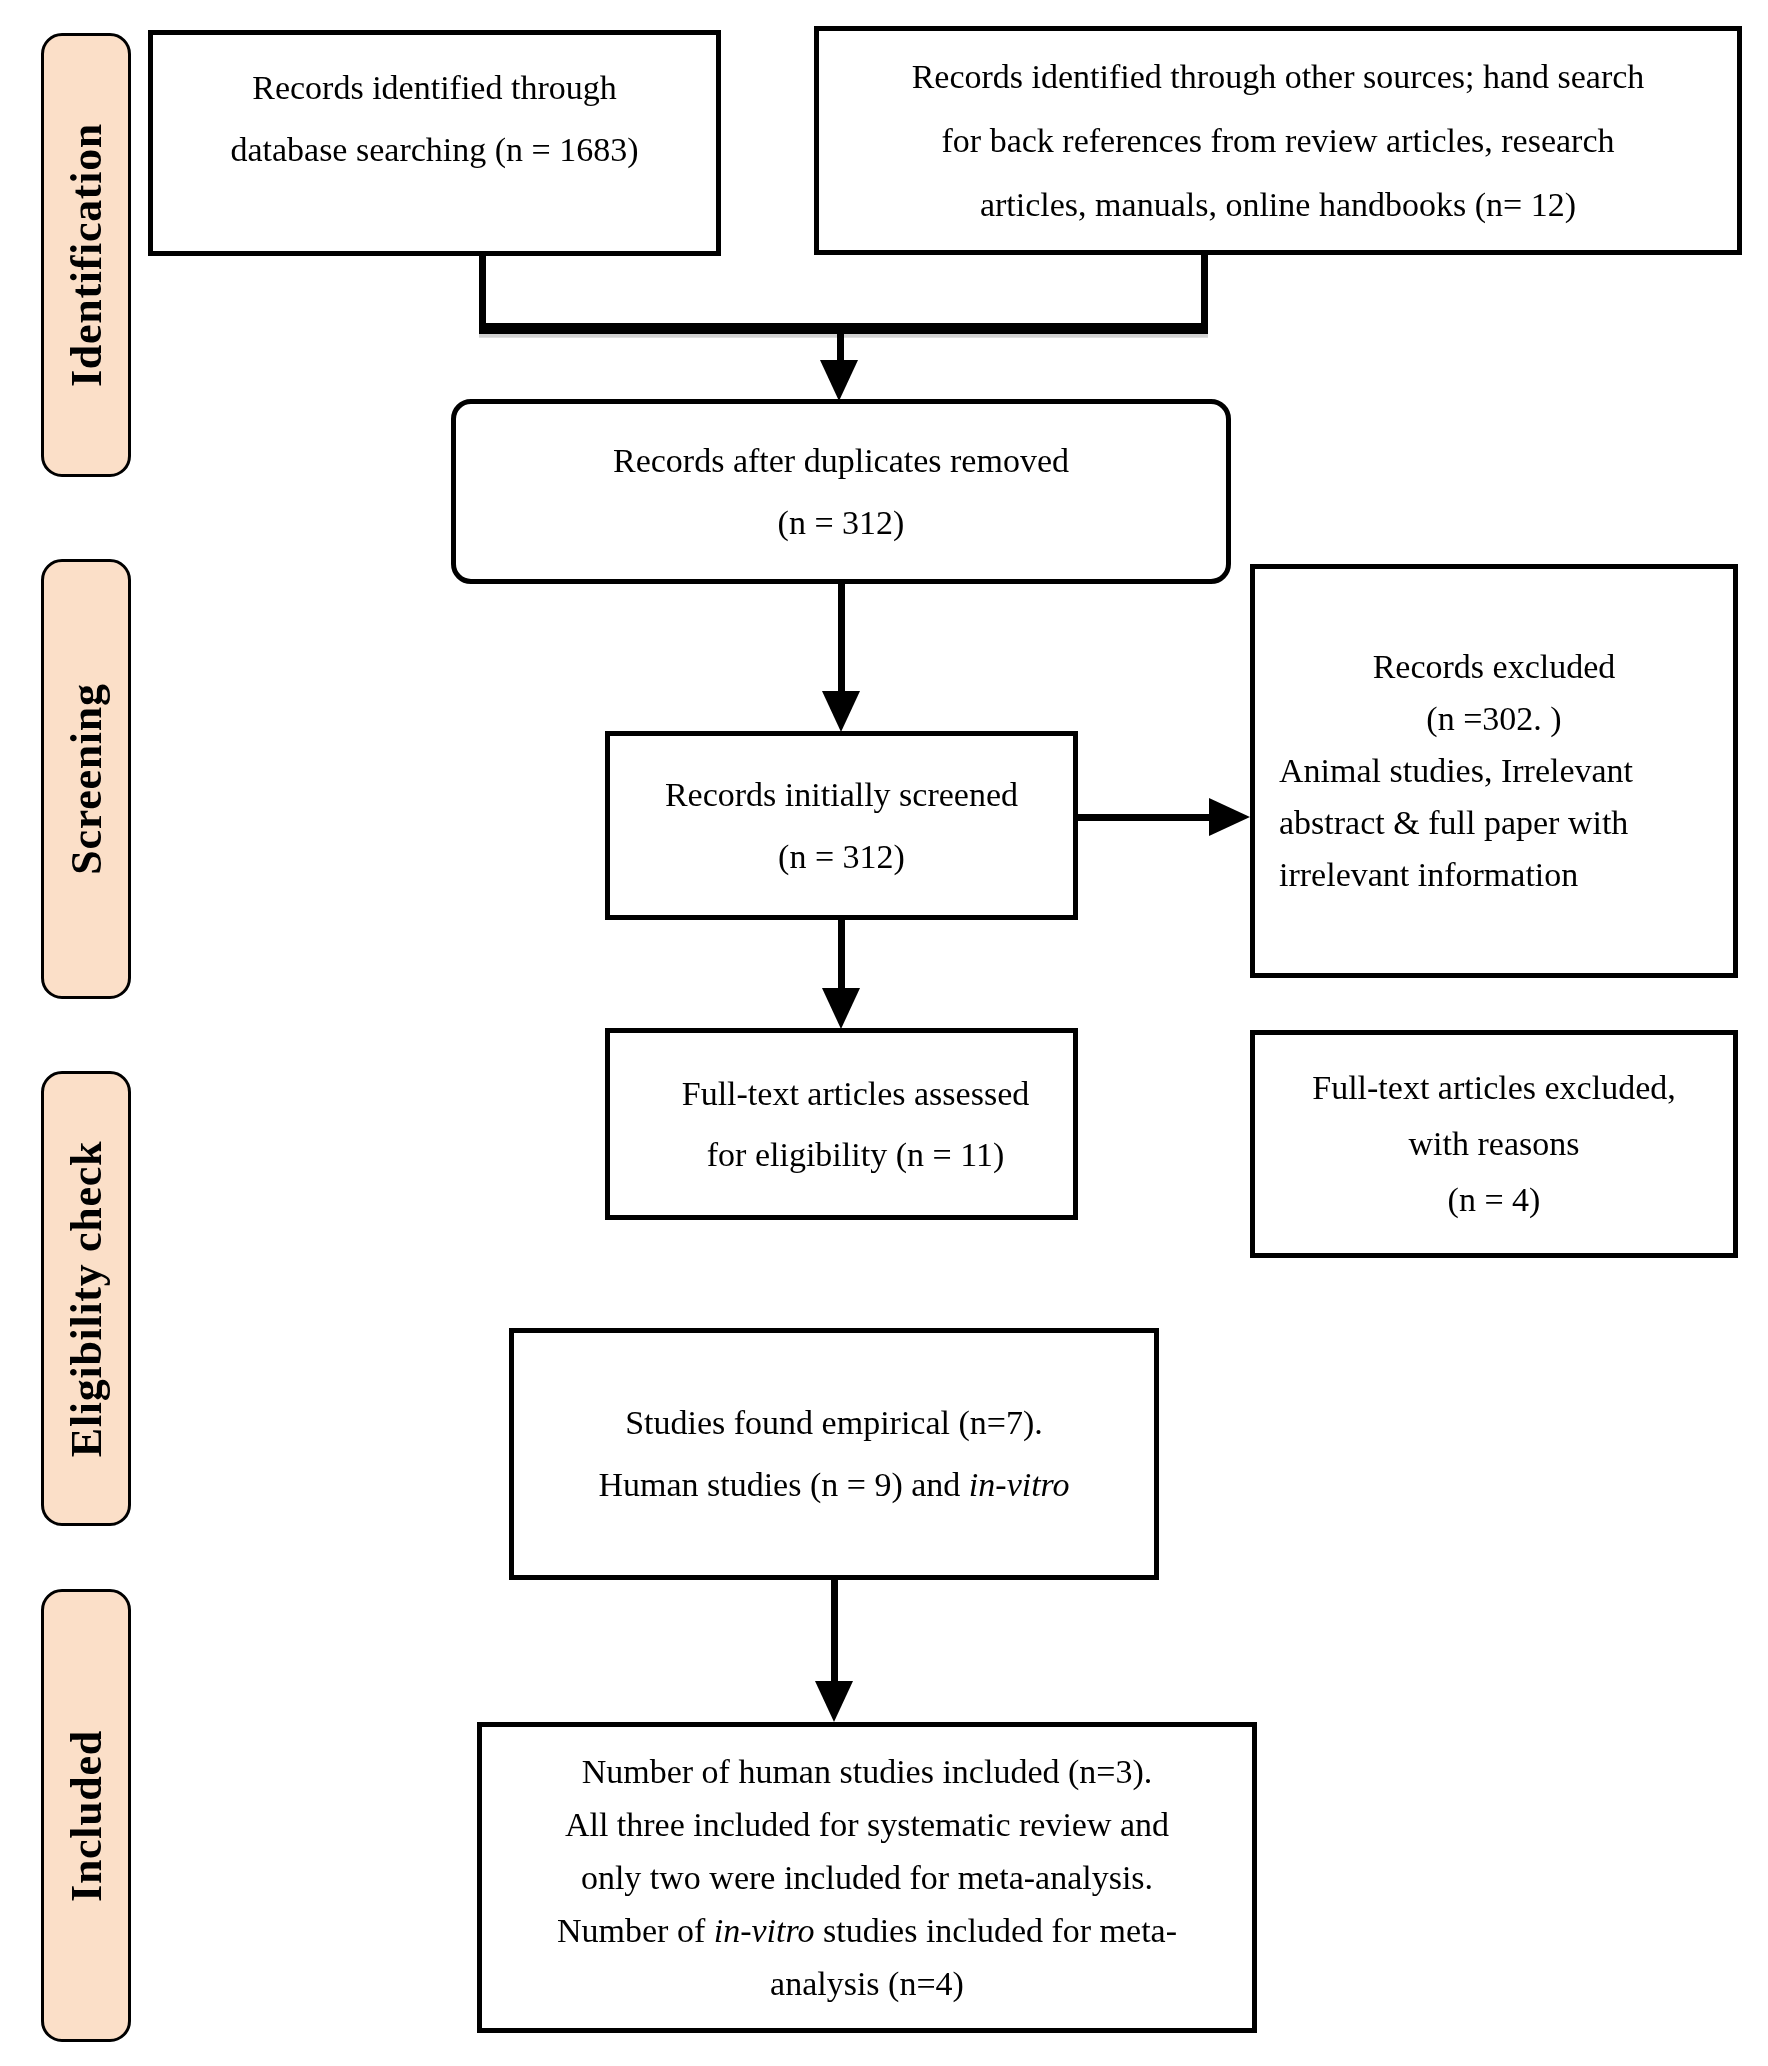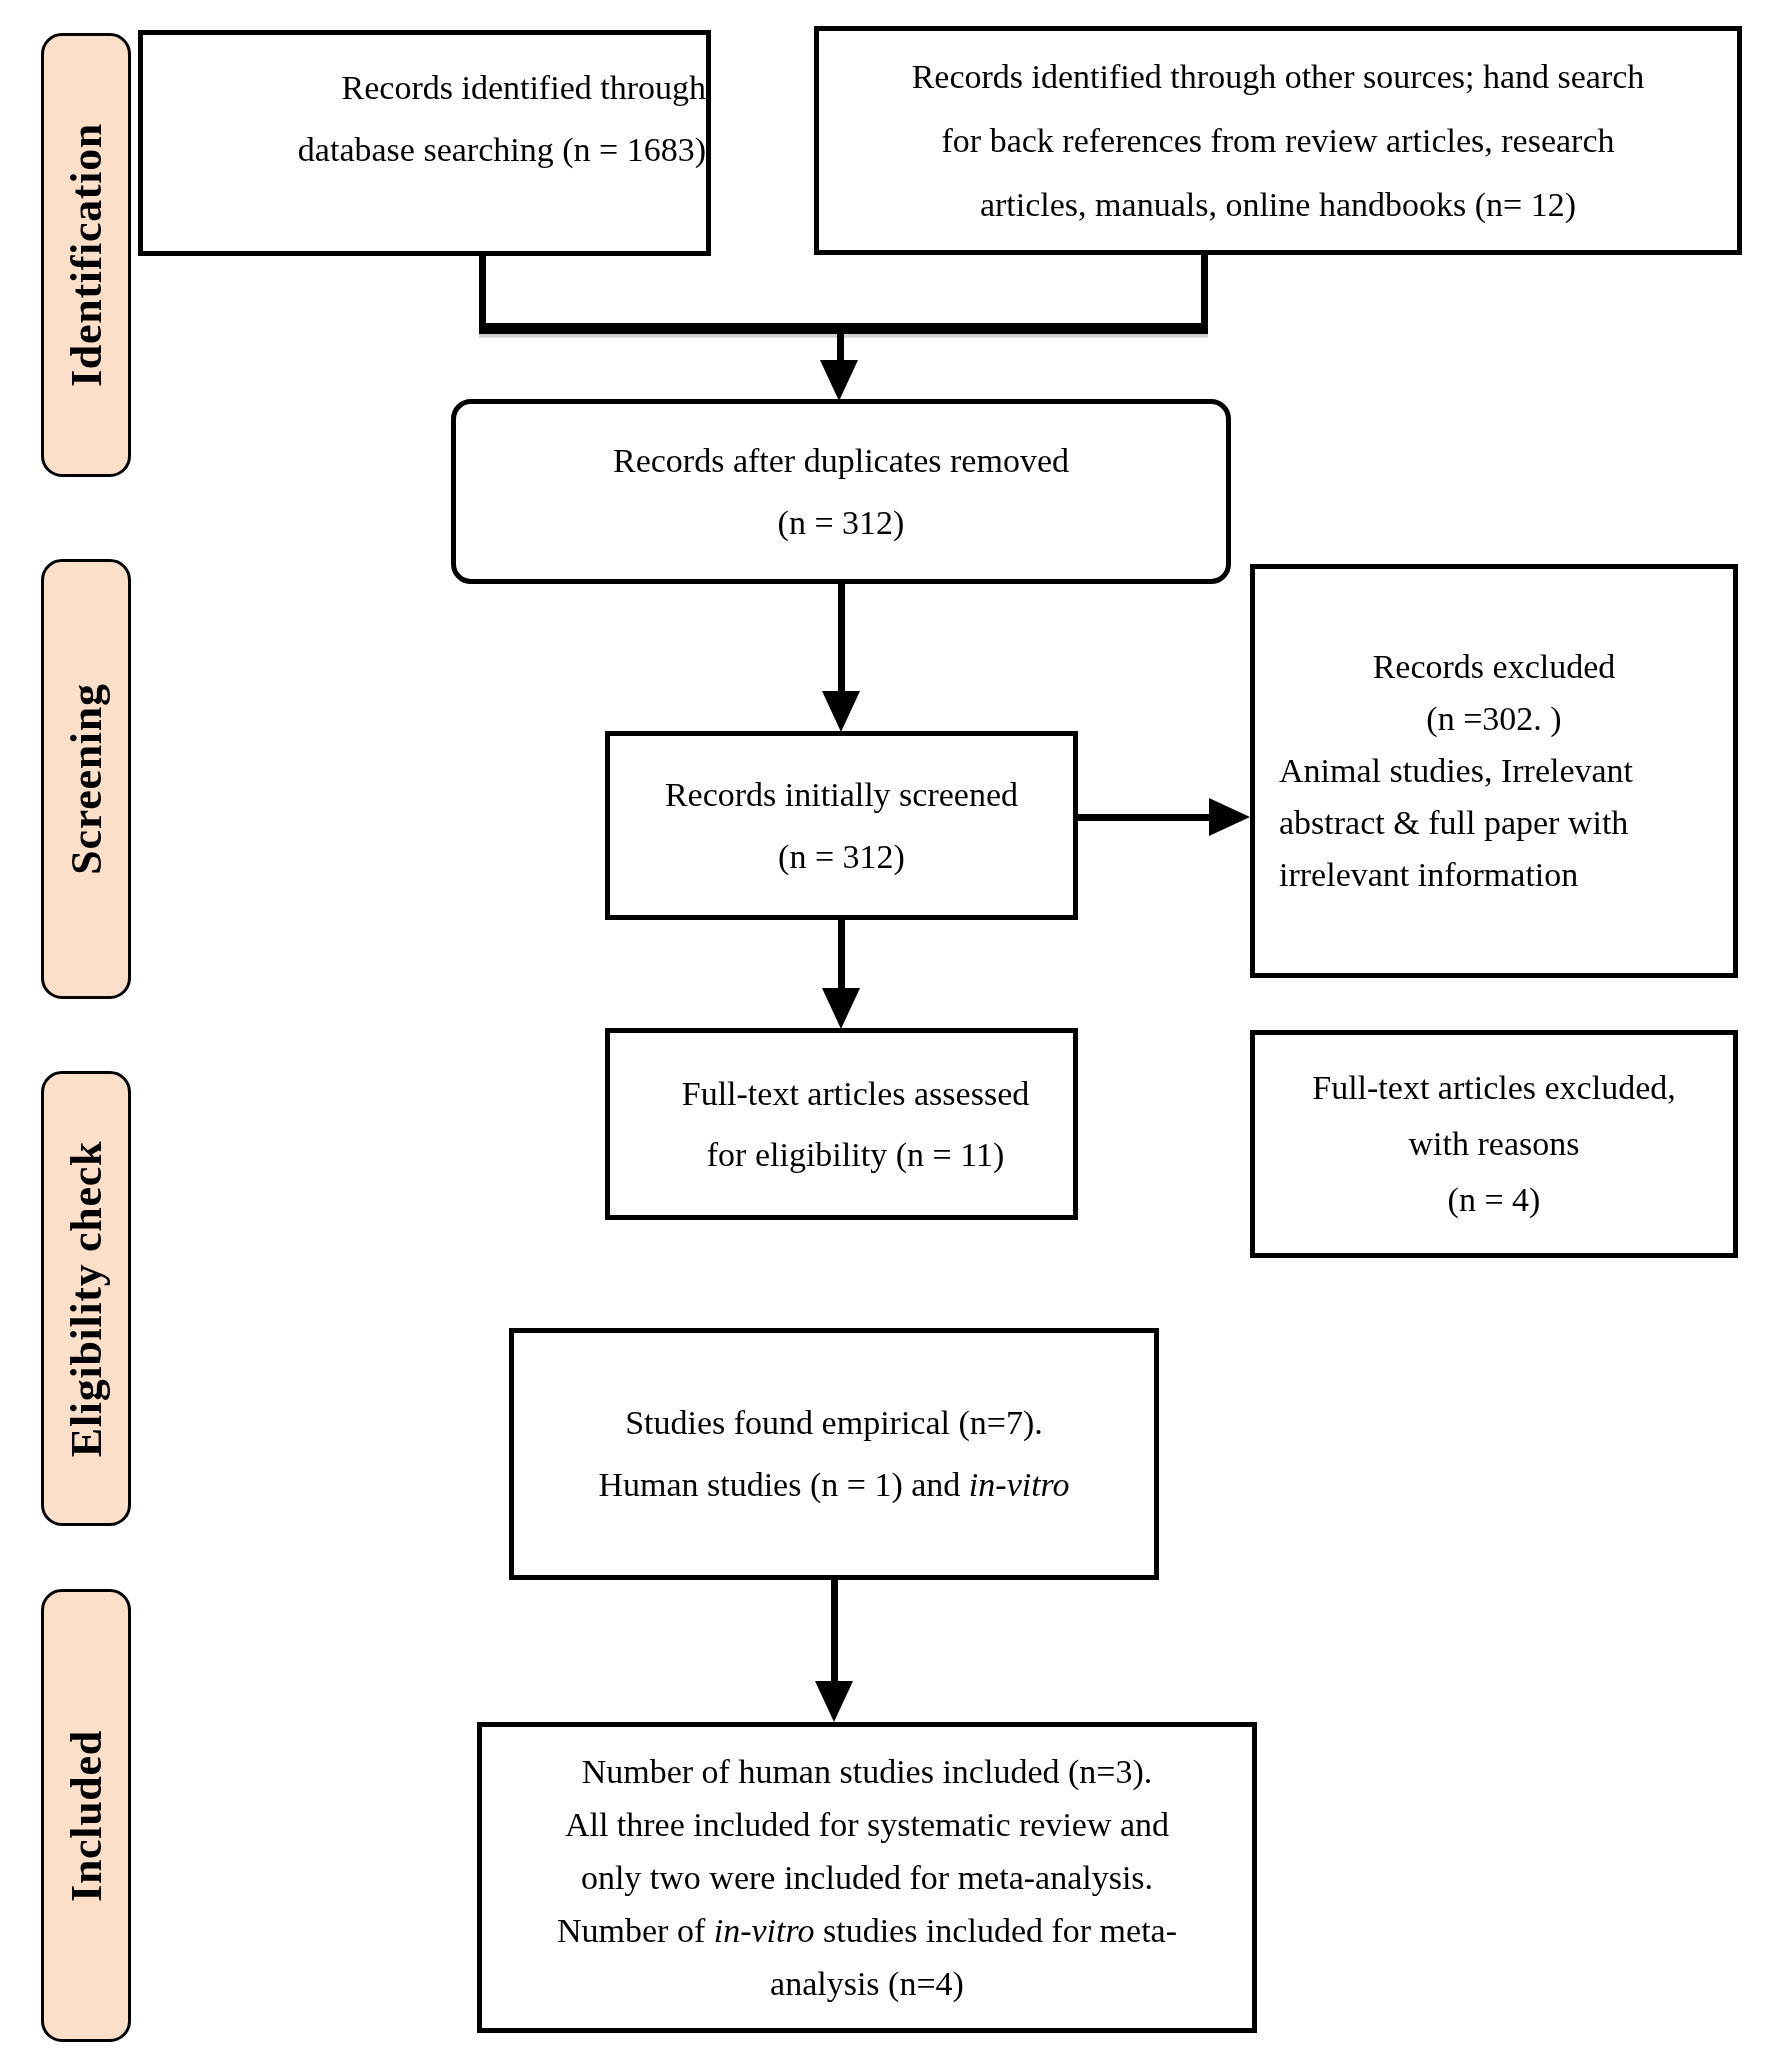--- a/index.html
+++ b/index.html
@@ -36,21 +36,21 @@
     box-sizing: border-box;
     display: flex; flex-direction: column;
     justify-content: center; align-items: center;
     text-align: center;
     font-size: 34px;
     line-height: 62px;
   }
   .fbox .ln { width: 100%; }
   .it { font-style: italic; }
 
-  #box-identified-db { left: 138px; top: 30px; width: 573px; height: 226px; justify-content: flex-start; padding-top: 22px; text-align: right; }
+  #box-identified-db { left: 148px; top: 30px; width: 573px; height: 226px; justify-content: flex-start; padding-top: 22px; }
   #box-identified-other { left: 814px; top: 26px; width: 928px; height: 229px; line-height: 64px; }
   #box-duplicates { left: 451px; top: 399px; width: 780px; height: 185px; border-radius: 20px; }
   #box-screened { left: 605px; top: 731px; width: 473px; height: 189px; align-items: center; }
   #box-excluded { left: 1250px; top: 564px; width: 488px; height: 414px; line-height: 52px; align-items: stretch; padding: 10px 24px; }
   #box-excluded .ln { text-align: left; }
   #box-excluded .ln.center { text-align: center; }
   #box-fulltext { left: 605px; top: 1028px; width: 473px; height: 192px; line-height: 61px; padding-left: 28px; }
   #box-ft-excluded { left: 1250px; top: 1030px; width: 488px; height: 228px; line-height: 56px; }
   #box-empirical { left: 509px; top: 1328px; width: 650px; height: 252px; }
   #box-included-final { left: 477px; top: 1722px; width: 780px; height: 311px; line-height: 53px; }
@@ -137,21 +137,21 @@
   </div>
 
   <div class="fbox" id="box-ft-excluded">
     <div class="ln">Full-text articles excluded,</div>
     <div class="ln">with reasons</div>
     <div class="ln">(n = 4)</div>
   </div>
 
   <div class="fbox" id="box-empirical">
     <div class="ln">Studies found empirical (n=7).</div>
-    <div class="ln"><span>Human studies (n = 1) and </span><span class="it">in-vitro</span></div>
+    <div class="ln"><span>Human studies (n = 9) and </span><span class="it">in-vitro</span></div>
   </div>
 
   <div class="fbox" id="box-included-final">
     <div class="ln">Number of human studies included (n=3).</div>
     <div class="ln">All three included for systematic review and</div>
     <div class="ln">only two were included for meta-analysis.</div>
     <div class="ln"><span>Number of </span><span class="it">in-vitro</span><span> studies included for meta-</span></div>
     <div class="ln">analysis (n=4)</div>
   </div>
 

